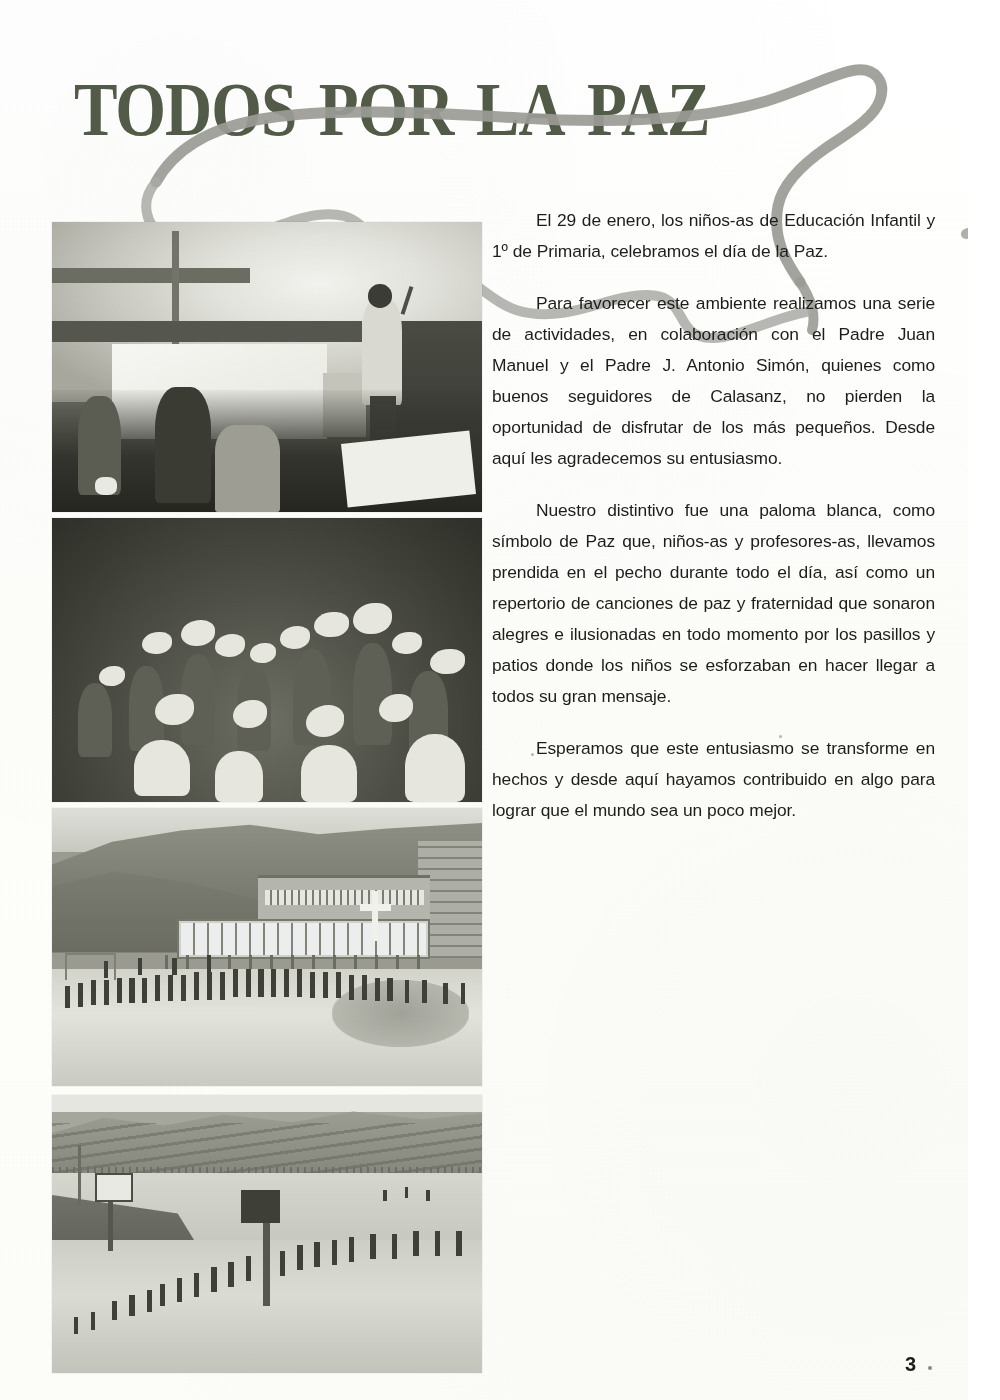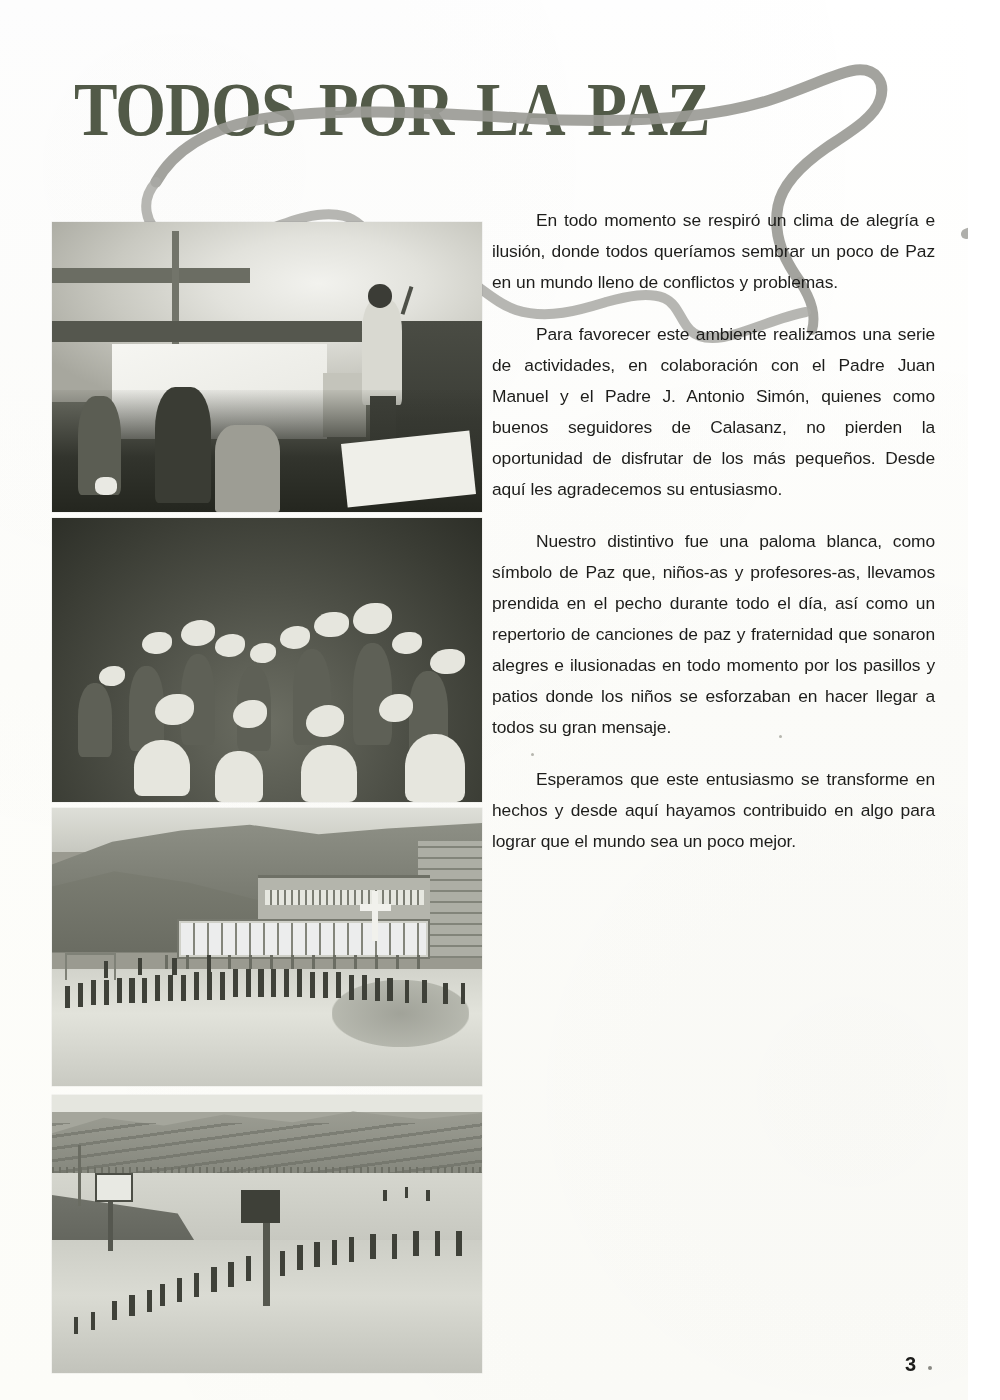--- a/index.html
+++ b/index.html
@@ -511,21 +511,21 @@
         <div class="figure" style="left:9%;  top:78%; width:1.1%; height:6.5%;"></div>
         <div class="figure" style="left:5%;  top:80%; width:1.1%; height:6%;"></div>
         <div class="figure" style="left:77%; top:34%; width:0.9%; height:4%;"></div>
         <div class="figure" style="left:82%; top:33%; width:0.9%; height:4%;"></div>
         <div class="figure" style="left:87%; top:34%; width:0.9%; height:4%;"></div>
       </div>
     </div>
   </div>
 
   <div id="article">
-    <p>En todo momento se respiró un clima de alegría e ilusión, donde todos queríamos sembrar un poco de Paz en un mundo lleno de conflictos y problemas.</p>
+    <p>El 29 de enero, los niños-as de Educación Infantil y 1º de Primaria, celebramos el día de la Paz.</p>
     <p>Para favorecer este ambiente realizamos una serie de actividades, en colaboración con el Padre Juan Manuel y el Padre J. Antonio Simón, quienes como buenos seguidores de Calasanz, no pierden la oportunidad de disfrutar de los más pequeños. Desde aquí les agradecemos su entusiasmo.</p>
     <p>Nuestro distintivo fue una paloma blanca, como símbolo de Paz que, niños-as y profesores-as, llevamos prendida en el pecho durante todo el día, así como un repertorio de canciones de paz y fraternidad que sonaron alegres e ilusionadas en todo momento por los pasillos y patios donde los niños se esforzaban en hacer llegar a todos su gran mensaje.</p>
     <p>Esperamos que este entusiasmo se transforme en hechos y desde aquí hayamos contribuido en algo para lograr que el mundo sea un poco mejor.</p>
   </div>
 
   <div id="page-number">3</div>
   <div id="page-number-dot"></div>
 
   <div class="speck" style="left:979px; top:170px; width:4px; height:9px; transform:rotate(28deg);"></div>
   <div class="speck" style="left:968px; top:760px; width:3px; height:7px;"></div>

